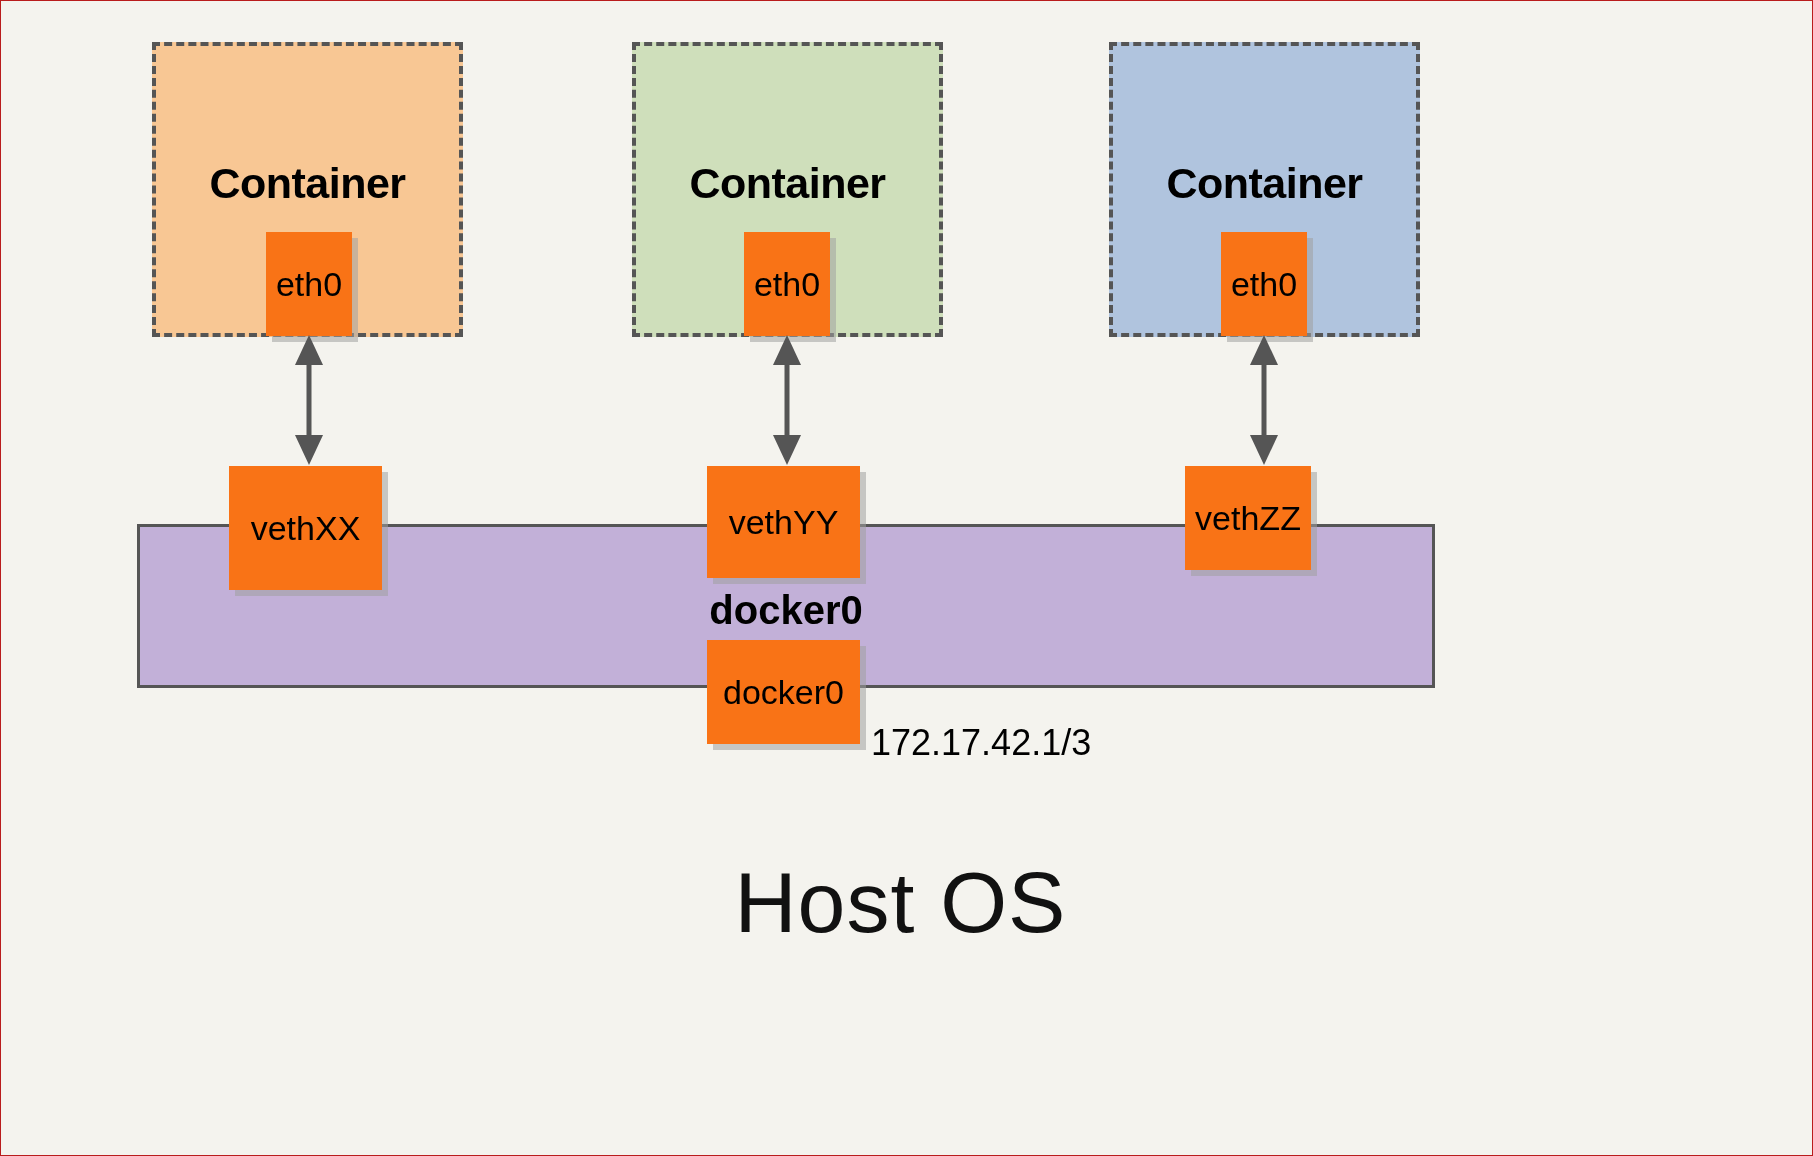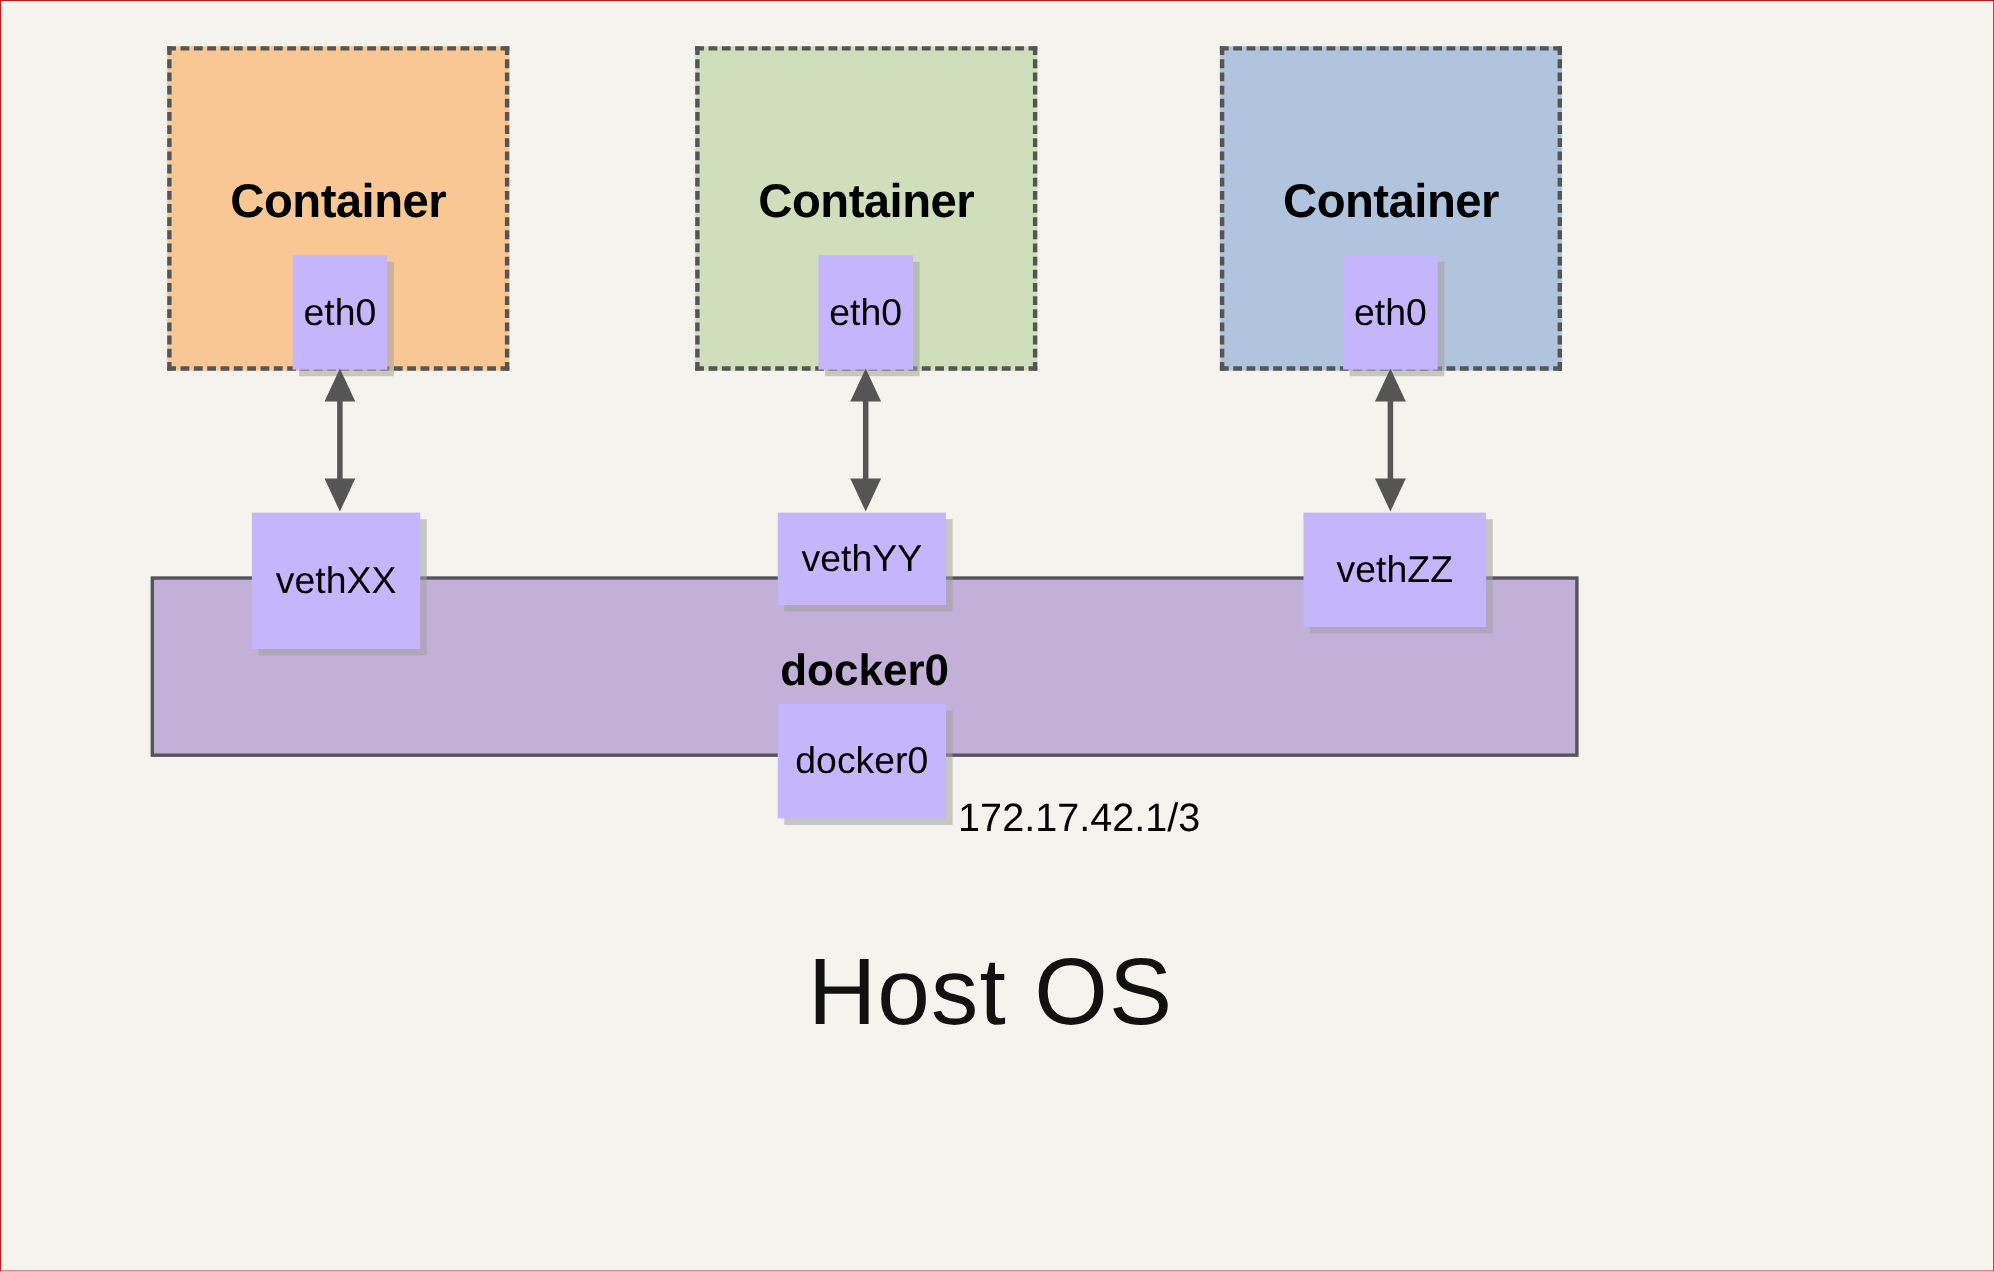--- a/index.html
+++ b/index.html
@@ -22,21 +22,21 @@
     width:100%;
     text-align:center;
     font-weight:bold;
     font-size:43px;
     color:#000000;
     letter-spacing:-0.5px;
   }
   .ybox{
     position:absolute;
     box-sizing:border-box;
-    background:#c4b5fd;
+    background:#f97316;
     box-shadow:6px 6px 0 0 rgba(160,160,160,0.55);
     display:flex;
     align-items:center;
     justify-content:center;
     font-size:34px;
     color:#000000;
   }
   .bridge{
     position:absolute;
     box-sizing:border-box;
@@ -102,22 +102,22 @@
   <svg class="arrow" width="40" height="130" style="left:1243px;top:334px;">
     <line x1="20" y1="14" x2="20" y2="116" stroke="#555555" stroke-width="5"></line>
     <polygon points="20,0 6,30 34,30" fill="#555555"></polygon>
     <polygon points="20,130 6,100 34,100" fill="#555555"></polygon>
   </svg>
 
   <div class="bridge" style="left:136px;top:523px;width:1298px;height:164px;"></div>
   <div class="bridge-title" style="left:136px;top:587px;width:1298px;">docker0</div>
 
   <div class="ybox" style="left:228px;top:465px;width:153px;height:124px;">vethXX</div>
-  <div class="ybox" style="left:706px;top:465px;width:153px;height:84px;">vethYY</div>
-  <div class="ybox" style="left:1184px;top:465px;width:166px;height:104px;">vethZZ</div>
+  <div class="ybox" style="left:706px;top:465px;width:153px;height:112px;">vethYY</div>
+  <div class="ybox" style="left:1184px;top:465px;width:126px;height:104px;">vethZZ</div>
 
   <div class="ybox" style="left:706px;top:639px;width:153px;height:104px;">docker0</div>
 
   <div class="ip-label" style="left:870px;top:721px;">172.17.42.1/3</div>
 
   <div class="host-os" style="left:0px;top:852px;width:1799px;">Host OS</div>
 
 </div>
 
 </body></html>

